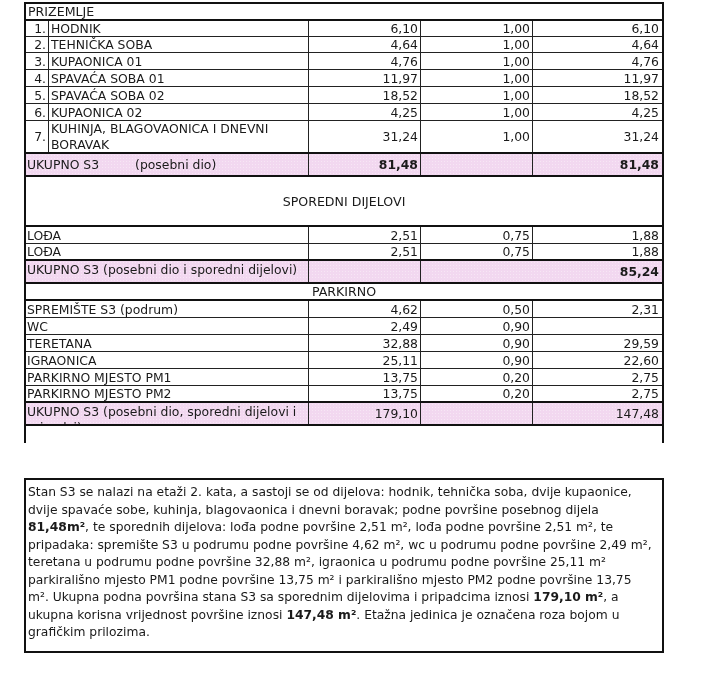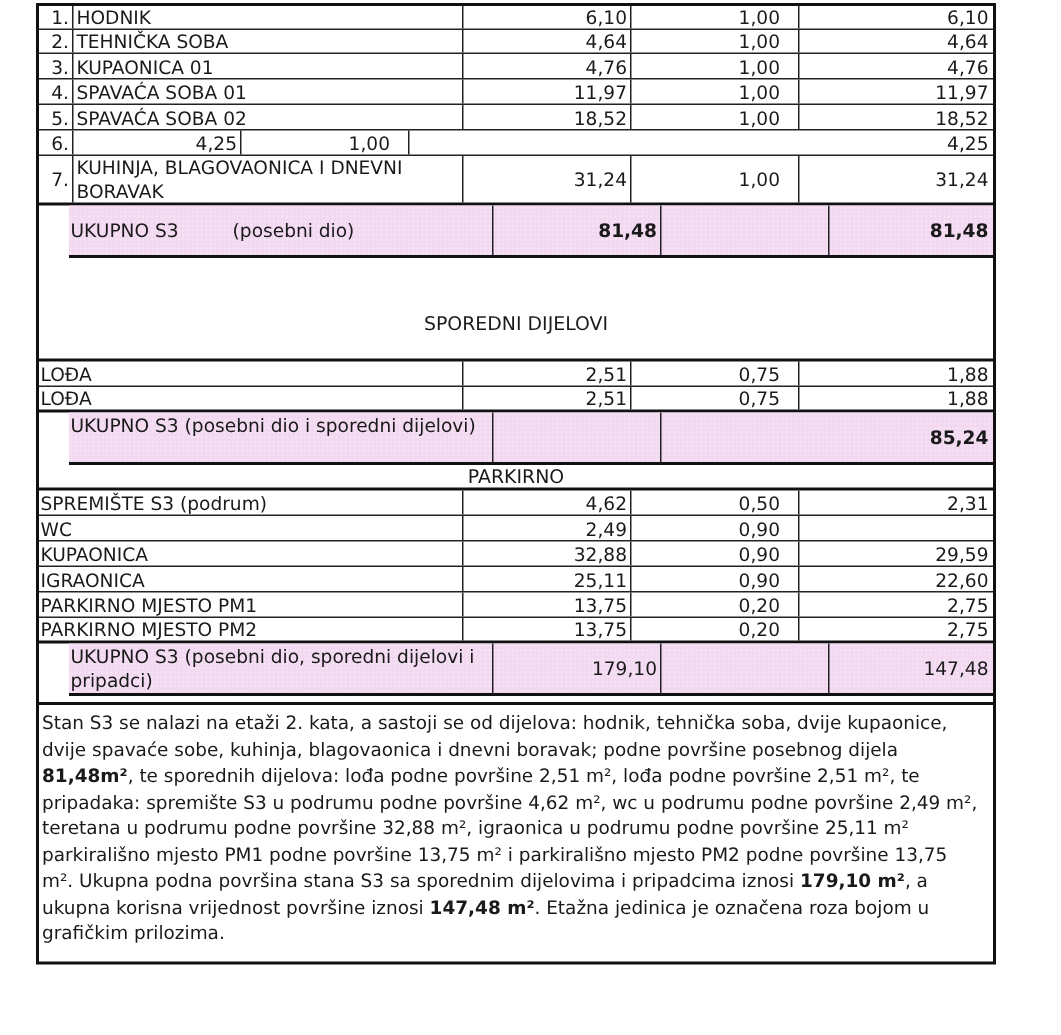--- a/index.html
+++ b/index.html
@@ -8,45 +8,48 @@
     .sheet { position:absolute; left:24px; top:0; width:640px; }
     .topline { position:absolute; left:0; top:2px; width:640px; height:2px; background:#111; }
     .tbl { position:absolute; left:0; top:4px; width:640px; border-left:2px solid #111; border-right:2px solid #111; box-sizing:border-box; }
     .row { position:relative; display:flex; border-bottom:1px solid #222; box-sizing:border-box; font-size:12.4px; line-height:15px; }
     .row.thick { border-bottom:2px solid #111; }
     .cell { box-sizing:border-box; overflow:hidden; white-space:nowrap; }
     .c-idx { width:23px; text-align:right; padding-right:2px; border-right:1px solid #222; display:flex; align-items:center; justify-content:flex-end; }
     .c-name { width:260px; padding-left:2px; border-right:1px solid #222; display:flex; align-items:center; }
     .c-name.full { width:283px; padding-left:1px; }
     .c-area { width:112px; text-align:right; padding-right:2px; border-right:1px solid #222; display:flex; align-items:center; justify-content:flex-end; }
-    .c-coef { width:112px; text-align:right; padding-right:12px; border-right:1px solid #222; display:flex; align-items:center; justify-content:flex-end; }
+    .c-coef { width:112px; text-align:right; padding-right:2px; border-right:1px solid #222; display:flex; align-items:center; justify-content:flex-end; }
     .c-net { flex:1; text-align:right; padding-right:3px; display:flex; align-items:center; justify-content:flex-end; }
     .h16 { height:16px; }
     .h17 { height:17px; }
     .h33 { height:33px; }
-    .h35 { height:35px;margin-left:20px; }
+    .h35 { height:23px; }
     .wrap { white-space:normal; line-height:16px; }
     .pink { background-color:#f2d8f0;
       background-image: radial-gradient(rgba(255,255,255,0.35) 0.6px, transparent 0.7px);
       background-size:3px 3px; }
     .bold { font-weight:bold; }
     .section { padding-left:2px; font-size:12.6px; width:100%; display:flex; align-items:center; }
     .section.center { justify-content:center; padding-left:0; }
-    .paragraph { position:absolute; left:0; top:468px; width:640px; height:175px; border:2px solid #111; box-sizing:border-box;
+    .paragraph { position:absolute; left:0; top:478px; width:640px; height:175px; border:2px solid #111; box-sizing:border-box;
       padding:4px 6px 0 2px; font-size:12.3px; line-height:17.5px; color:#1a1a1a; }
     .paragraph b { font-weight:bold; }
   </style>
 </head>
 <body>
 
 <div class="sheet">
   <div class="topline"></div>
 
   <div class="tbl">
 
+    <div class="row thick h17">
+      <div class="section">PRIZEMLJE</div>
+    </div>
 
     <div class="row h16">
       <div class="cell c-idx">1.</div>
       <div class="cell c-name">HODNIK</div>
       <div class="cell c-area">6,10</div>
       <div class="cell c-coef">1,00</div>
       <div class="cell c-net">6,10</div>
     </div>
     <div class="row h16">
       <div class="cell c-idx">2.</div>
@@ -71,20 +74,21 @@
     </div>
     <div class="row h17">
       <div class="cell c-idx">5.</div>
       <div class="cell c-name">SPAVAĆA SOBA 02</div>
       <div class="cell c-area">18,52</div>
       <div class="cell c-coef">1,00</div>
       <div class="cell c-net">18,52</div>
     </div>
     <div class="row h17">
       <div class="cell c-idx">6.</div>
+      <div class="cell c-name">KUPAONICA 02</div>
       <div class="cell c-area">4,25</div>
       <div class="cell c-coef">1,00</div>
       <div class="cell c-net">4,25</div>
     </div>
     <div class="row thick h33">
       <div class="cell c-idx">7.</div>
       <div class="cell c-name wrap">KUHINJA, BLAGOVAONICA I DNEVNI BORAVAK</div>
       <div class="cell c-area">31,24</div>
       <div class="cell c-coef">1,00</div>
       <div class="cell c-net">31,24</div>
@@ -93,21 +97,21 @@
     <div class="row thick h35 pink">
       <div class="cell c-name full">
         <span>UKUPNO S3</span>
           <span style="white-space:pre;padding-left:32px;"> (posebni dio)</span>
       </div>
       <div class="cell c-area bold">81,48</div>
       <div class="cell c-coef"></div>
       <div class="cell c-net bold">81,48</div>
     </div>
 
-    <div class="row thick" style="height:50px;margin-top:19px;">
+    <div class="row thick" style="height:50px;">
       <div class="section center">SPOREDNI DIJELOVI</div>
     </div>
 
     <div class="row h17">
       <div class="cell c-name full">LOĐA</div>
       <div class="cell c-area">2,51</div>
       <div class="cell c-coef">0,75</div>
       <div class="cell c-net">1,88</div>
     </div>
     <div class="row thick h17">
@@ -134,21 +138,21 @@
       <div class="cell c-area">4,62</div>
       <div class="cell c-coef">0,50</div>
       <div class="cell c-net">2,31</div>
     </div>
     <div class="row h17">
       <div class="cell c-name full">WC</div>
       <div class="cell c-area">2,49</div>
       <div class="cell c-coef">0,90</div>
     </div>
     <div class="row h17">
-      <div class="cell c-name full">KUPAONICA</div>
+      <div class="cell c-name full">TERETANA</div>
       <div class="cell c-area">32,88</div>
       <div class="cell c-coef">0,90</div>
       <div class="cell c-net">29,59</div>
     </div>
     <div class="row h17">
       <div class="cell c-name full">IGRAONICA</div>
       <div class="cell c-area">25,11</div>
       <div class="cell c-coef">0,90</div>
       <div class="cell c-net">22,60</div>
     </div>

